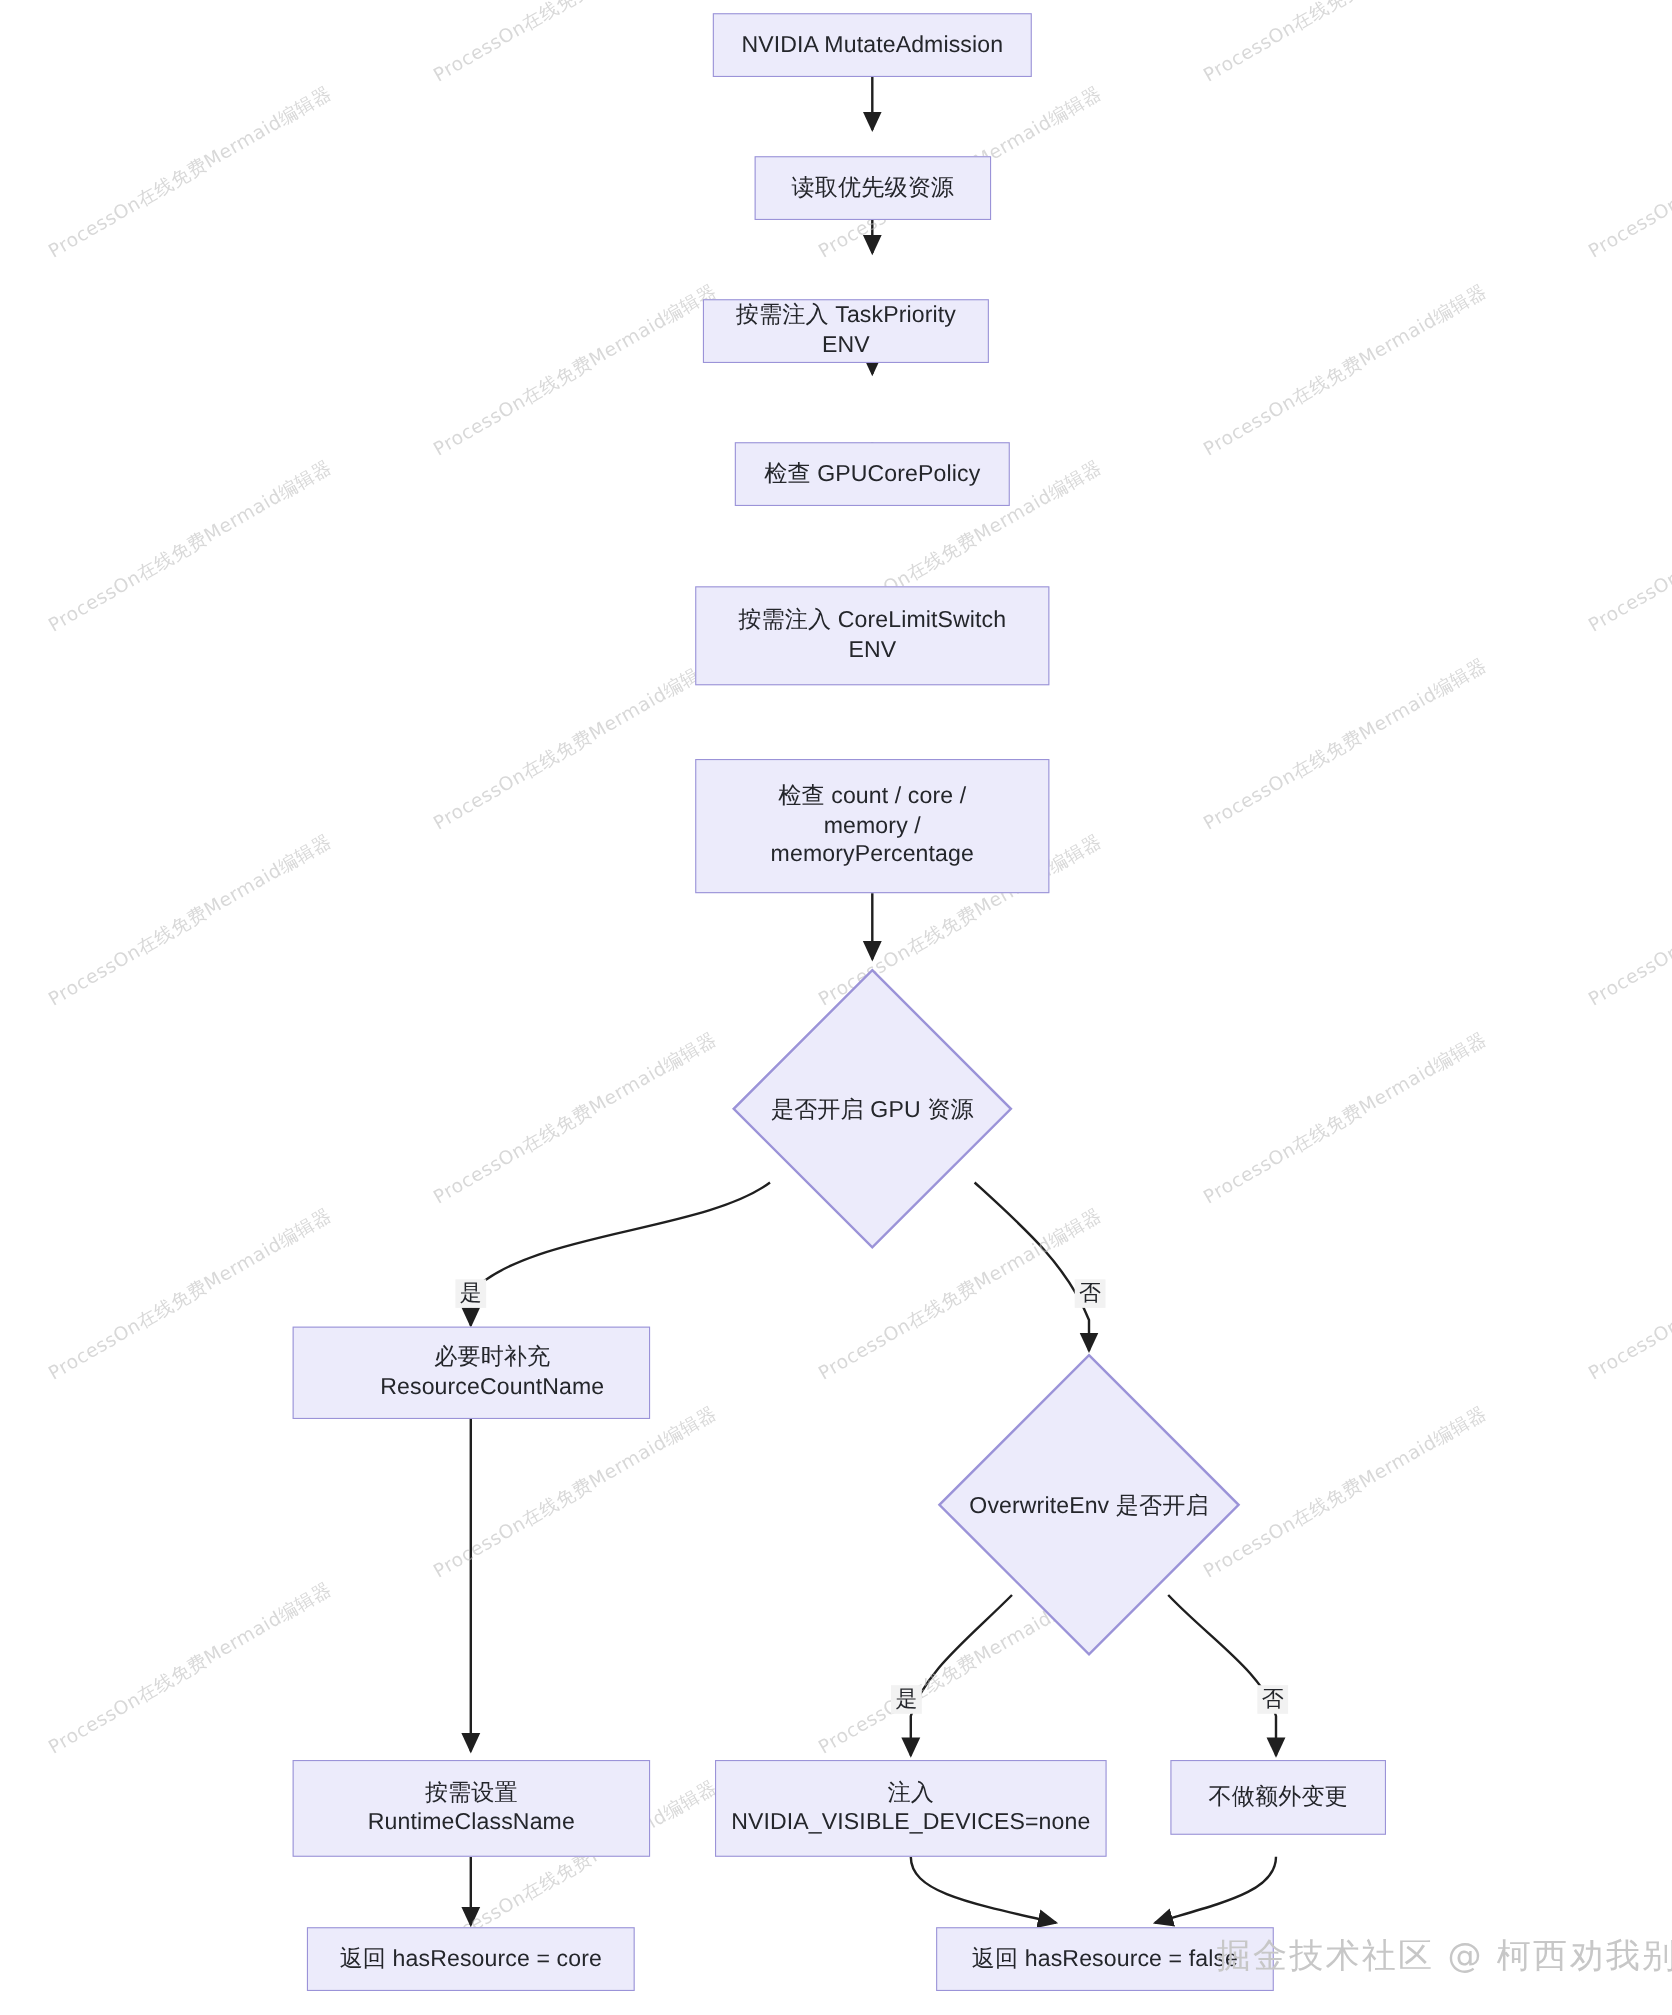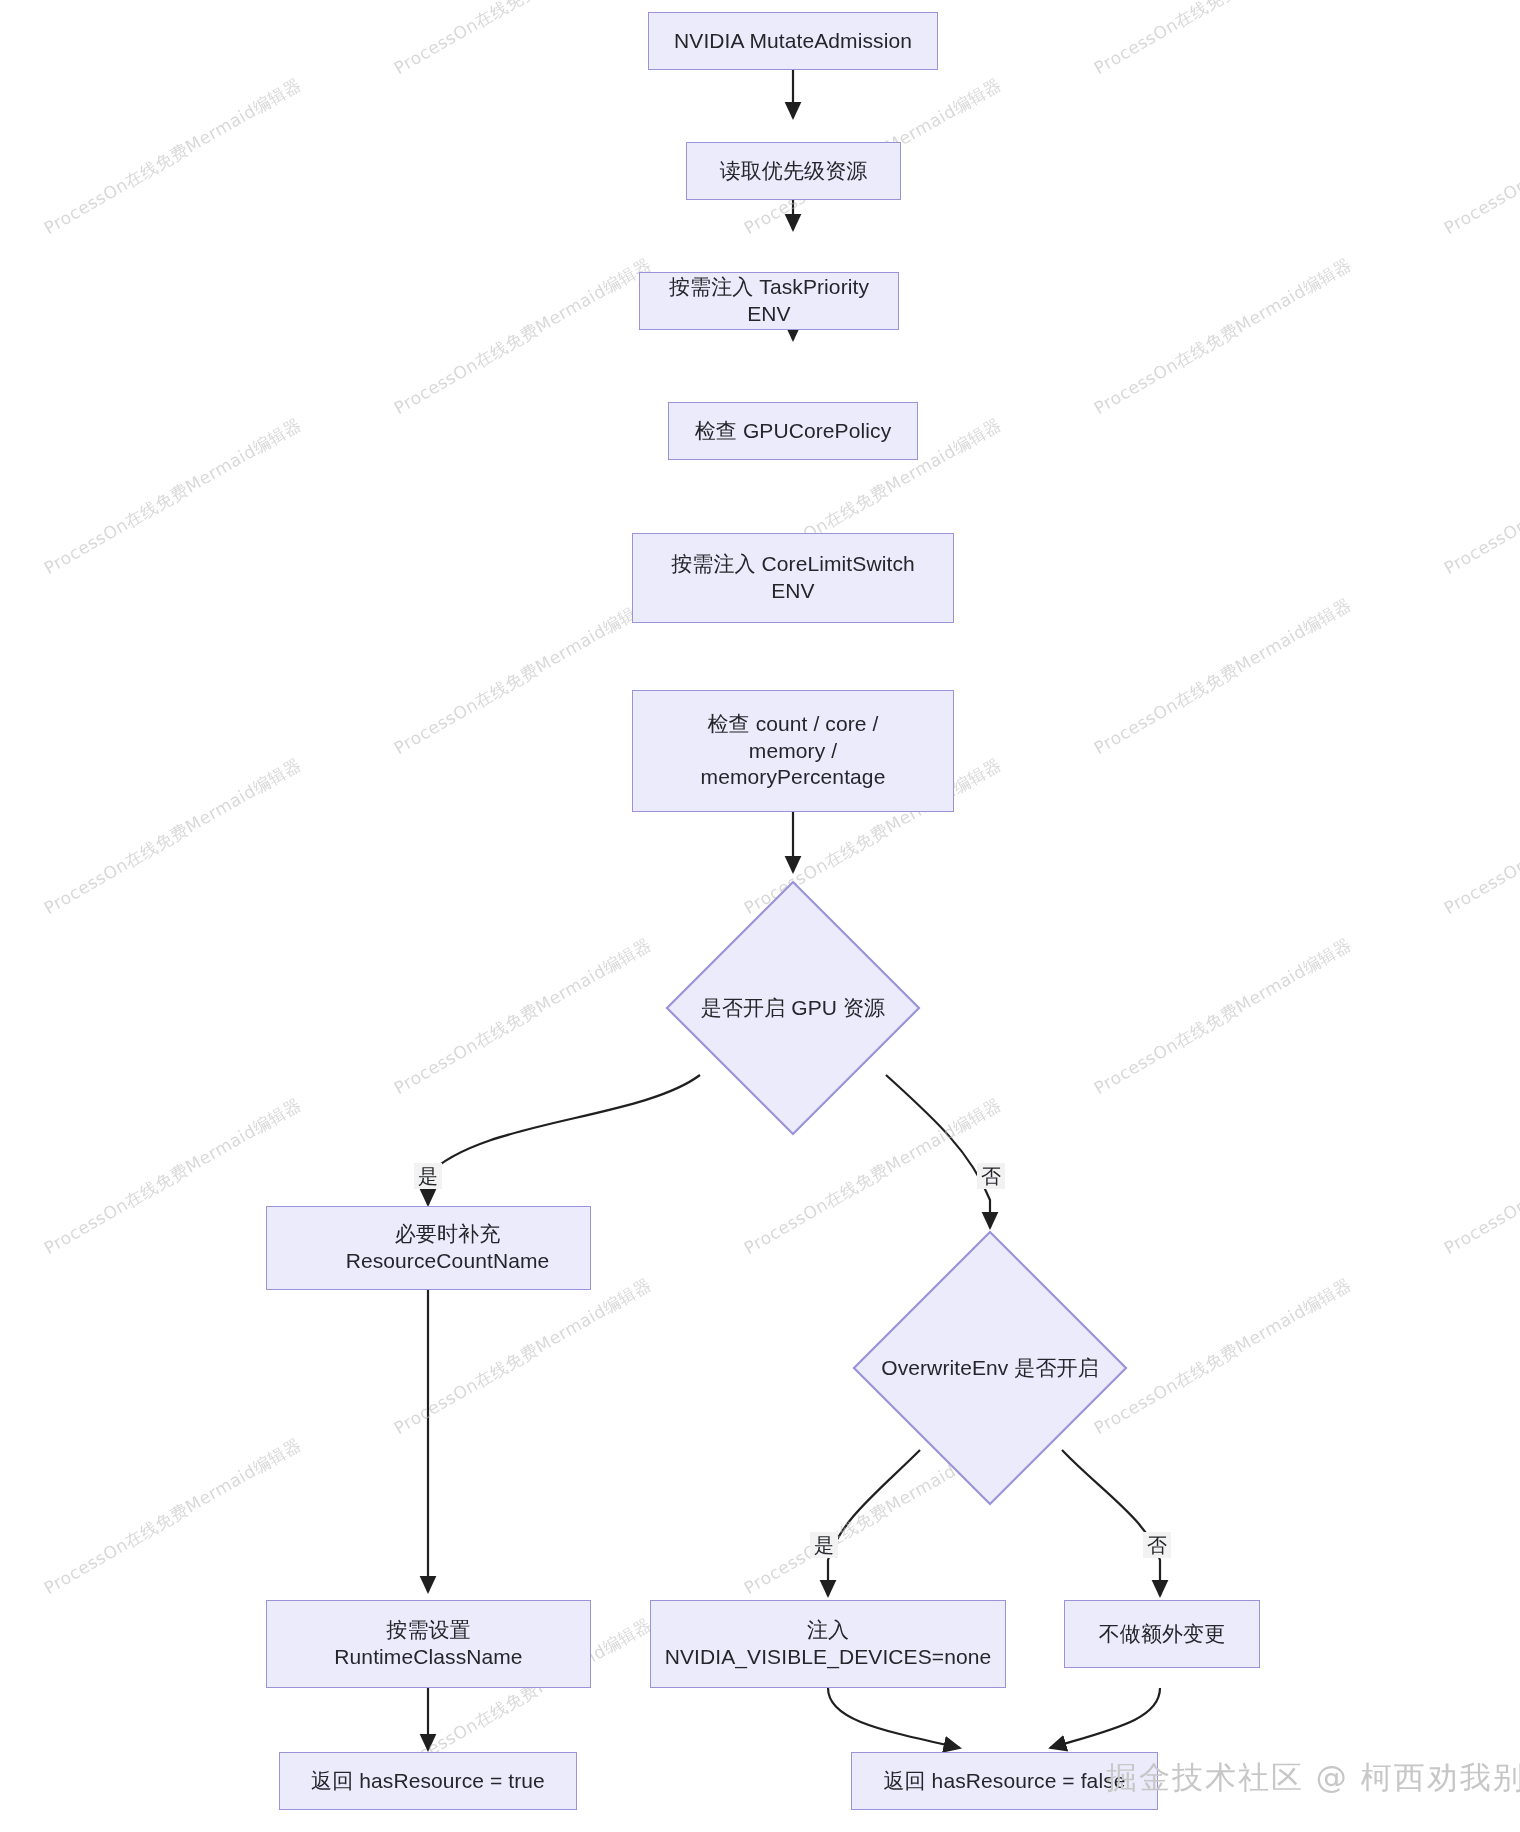--- a/index.html
+++ b/index.html
@@ -212,21 +212,21 @@
   <div class="node" style="left:650px; top:1600px; width:356px; height:88px;">
     <span class="label">注入
 NVIDIA_VISIBLE_DEVICES=none</span>
   </div>
 
   <div class="node" style="left:1064px; top:1600px; width:196px; height:68px;">
     <span class="label">不做额外变更</span>
   </div>
 
   <div class="node" style="left:279px; top:1752px; width:298px; height:58px;">
-    <span class="label">返回 hasResource = true</span>
+    <span class="label">返回 hasResource = core</span>
   </div>
 
   <div class="node" style="left:851px; top:1752px; width:307px; height:58px;">
     <span class="label">返回 hasResource = false</span>
   </div>
 
   <div class="edge-label" style="left:414px; top:1163px;">是</div>
   <div class="edge-label" style="left:977px; top:1163px;">否</div>
   <div class="edge-label" style="left:810px; top:1532px;">是</div>
   <div class="edge-label" style="left:1143px; top:1532px;">否</div>

